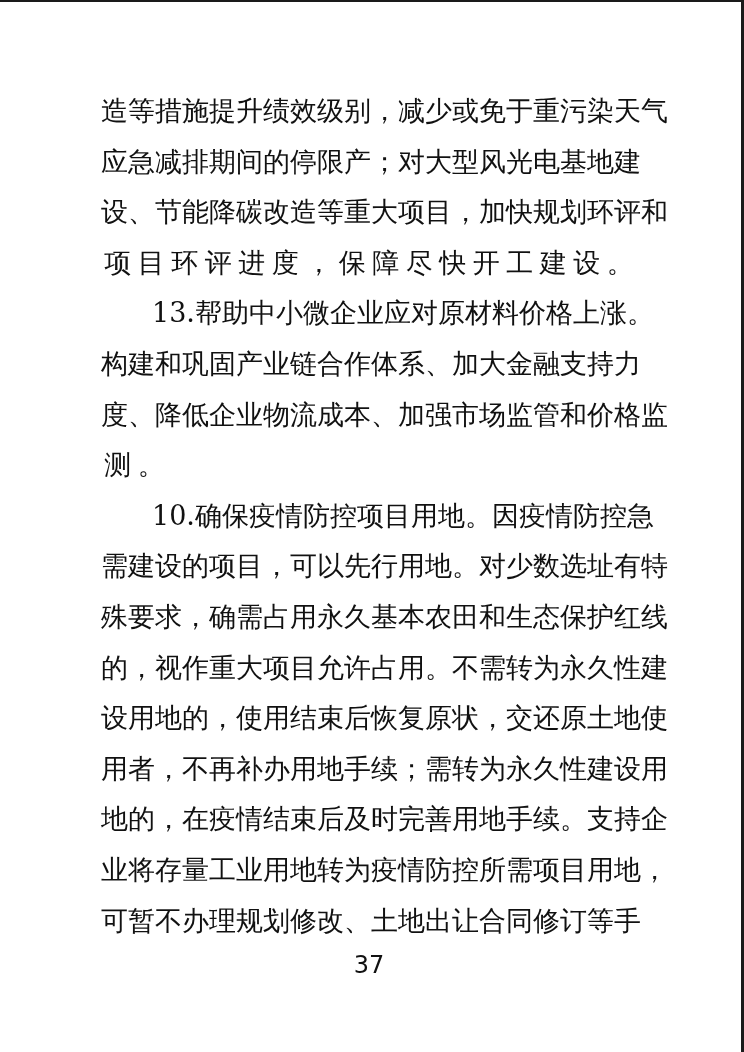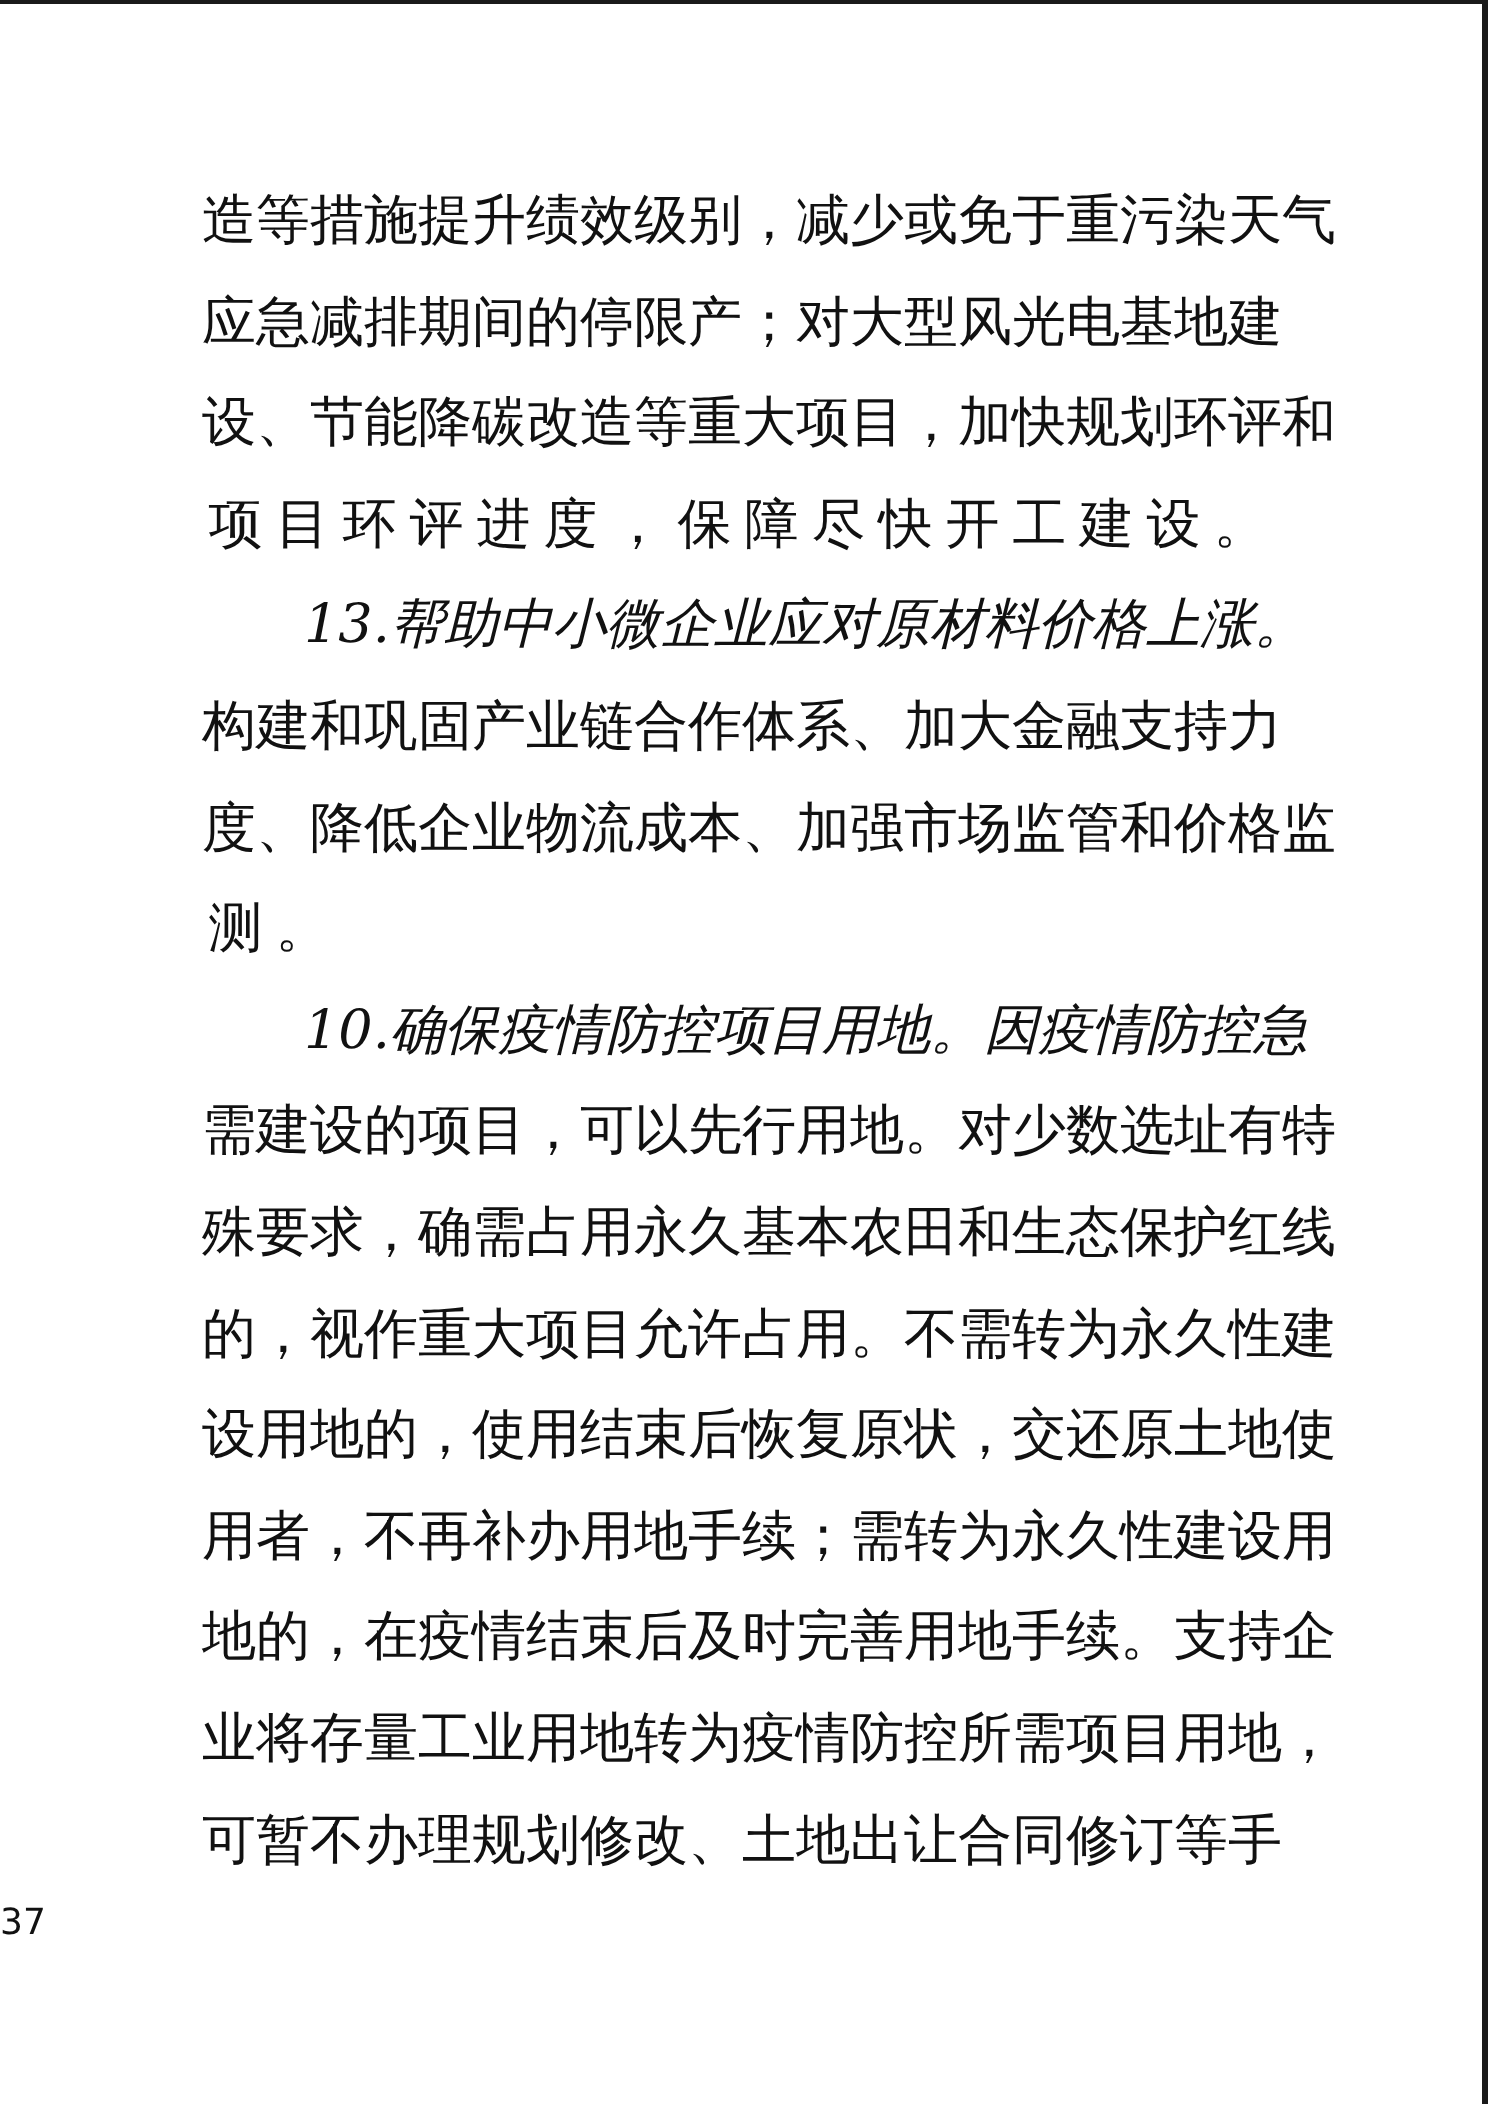--- a/index.html
+++ b/index.html
@@ -40,36 +40,36 @@
       white-space: nowrap;
       display: flex;
       justify-content: space-between;
       align-items: center;
     }
     .line.last {
       justify-content: flex-start;
     }
     .line.indent {
       padding-left: 51px;
-      font-style: italic;
     }
     .line span.ch {
       display: inline-block;
       text-align: center;
     }
     .line.last span.ch {
       width: 33.5px;
     }
     .page-number {
       position: absolute;
       left: 0;
       width: 744px;
       top: 949px;
+      text-align: center;
       font-family: "DejaVu Sans", "Liberation Sans", sans-serif;
-      font-size: 18px;
+      font-size: 24px;
       color: #111111;
       padding-right: 6px;
       box-sizing: border-box;
     }
   </style>
 </head>
 <body>
 
 <div class="page">
   <div class="text-block" id="text-block">

